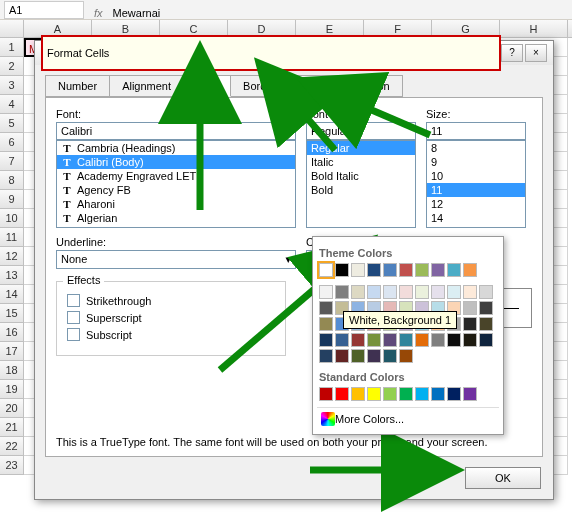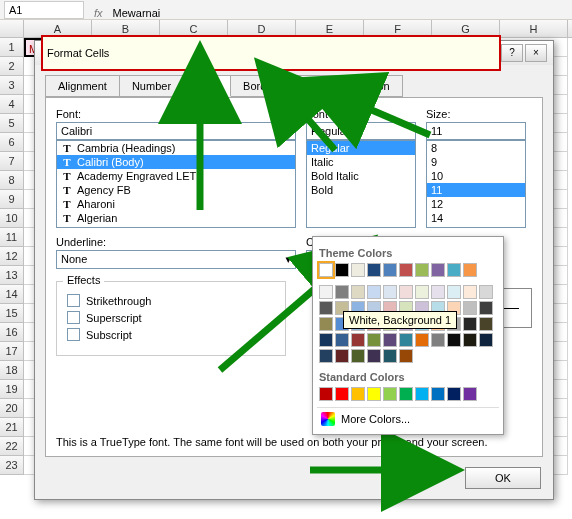--- a/index.html
+++ b/index.html
@@ -61,21 +61,21 @@
 .preview-box::after { content:""; position:absolute; left:12px; right:12px; top:19px; border-top:1px solid #000; }
 
 
 .color-popup { position: absolute; left: 312px; top: 236px; width: 192px; background: #fff; border: 1px solid #999; box-shadow: 2px 2px 6px rgba(0,0,0,.3); padding: 4px; z-index: 50; }
 .auto-row { display: flex; align-items: center; gap: 6px; padding: 4px; border-bottom: 1px solid #ddd; }
 .auto-sw { width: 14px; height: 14px; border: 1px solid #888; background: #000; }
 .pop-lbl { font-weight: bold; color: #666; margin: 6px 2px 2px 2px; }
 .swatch-grid { display: flex; flex-wrap: wrap; gap: 2px; padding: 2px; }
 .sw-cell { width: 14px; height: 14px; border: 1px solid #bbb; }
 .sw-cell.hl { outline: 2px solid #f5a623; outline-offset: 0; }
-.more-row { border-top: 1px solid #ddd; margin-top: 4px; padding: 4px; display: flex; align-items: center; gap: 6px; }
+.more-row { border-top: 1px solid #ddd; margin-top: 4px; padding: 4px; display: flex; align-items: center; }
 .more-ico { width: 14px; height: 14px; background: conic-gradient(red,yellow,lime,cyan,blue,magenta,red); border-radius: 2px; }
 .tooltip { position: absolute; background: #ffffe1; border: 1px solid #000; padding: 2px 5px; left: 30px; top: 74px; white-space: nowrap; z-index: 60; }
 
 
 .arrow-svg { position: absolute; z-index: 40; pointer-events: none; }
 </style>
 </head>
 <body>
 
 <div class="sheet">
@@ -357,22 +357,22 @@
 <div class="dialog">
   <div class="titlebar">
     <span class="title">Format Cells</span>
     <div class="win-btns">
       <div class="win-btn">?</div>
       <div class="win-btn">×</div>
     </div>
   </div>
 
   <div class="tabs" id="tabs">
+      <div class="tab">Number</div>
       <div class="tab">Alignment</div>
-      <div class="tab">Number</div>
       <div class="tab active">Font</div>
       <div class="tab">Border</div>
       <div class="tab">Fill</div>
       <div class="tab">Protection</div>
     </div>
 
   <div class="tab-body">
 
     <div class="field-row">
       <div class="field-col" style="width:240px">

